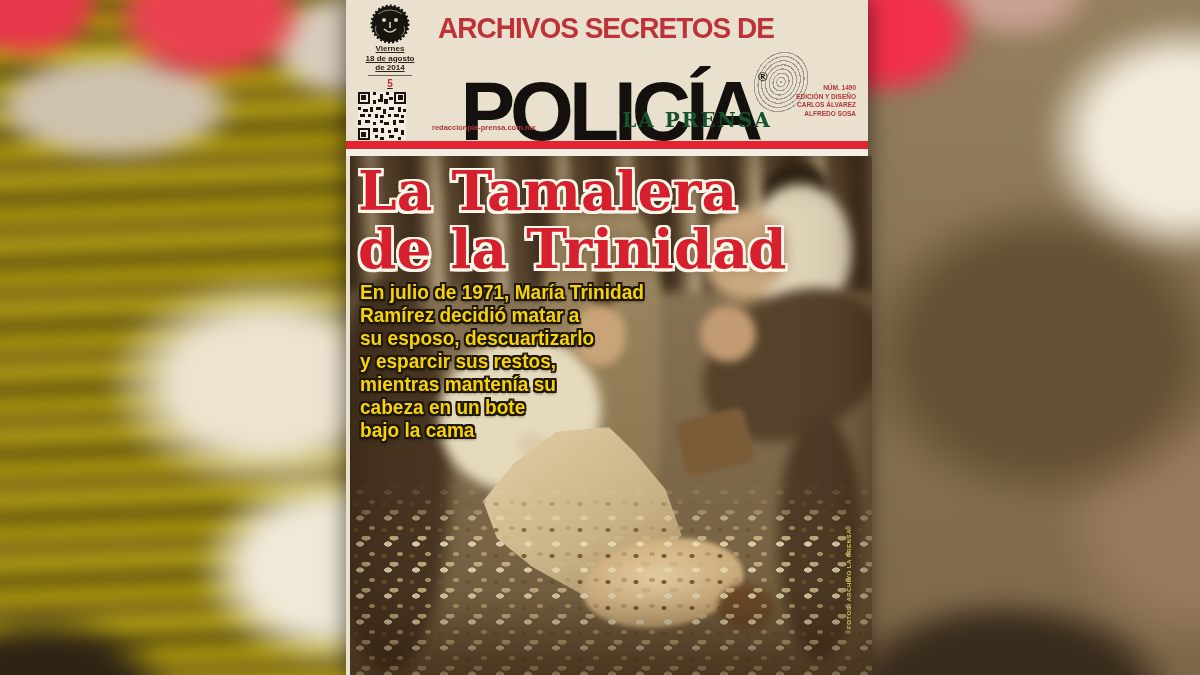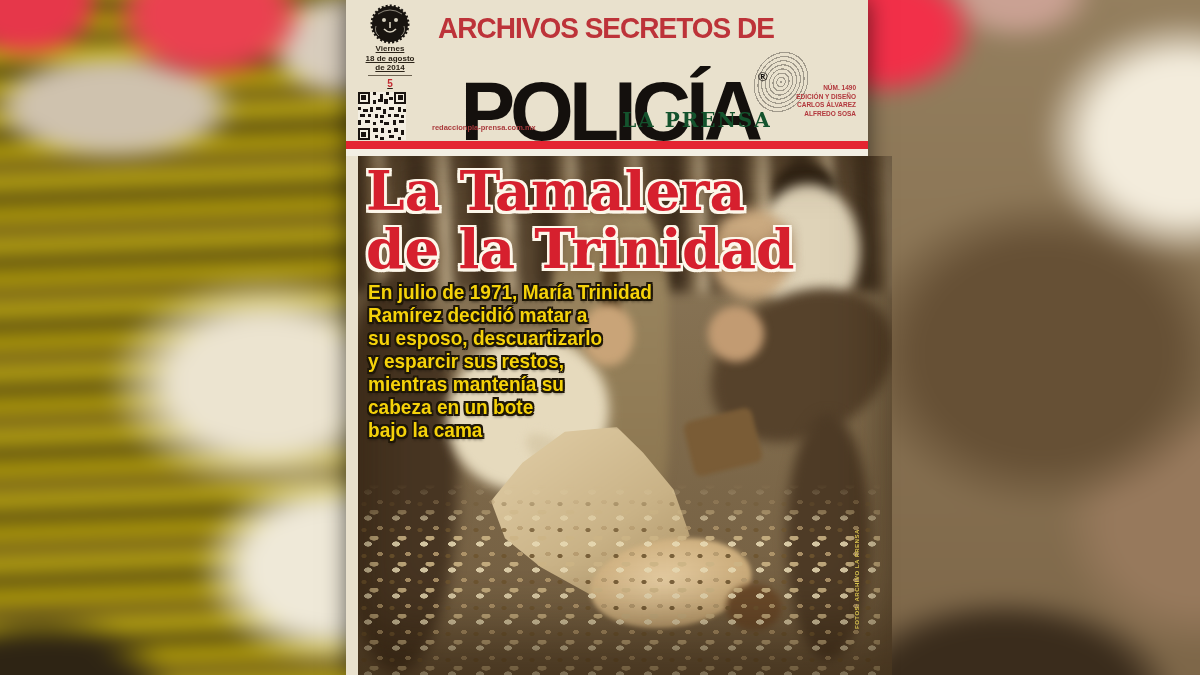--- a/index.html
+++ b/index.html
@@ -55,22 +55,22 @@
   .fingerprint{position:absolute;left:408px;top:50px;width:54px;height:64px;border-radius:50%;
       background:repeating-radial-gradient(ellipse at 50% 50%, rgba(55,50,44,.55) 0 1px, rgba(0,0,0,0) 1px 3.6px);
       transform:rotate(27deg);opacity:.75;}
   .credits{position:absolute;right:12px;top:84px;text-align:right;
            font-size:6.5px;font-weight:bold;color:#b2373c;line-height:8.5px;}
 
   .redbar{position:absolute;left:0;top:141px;width:522px;height:8px;background:#e42431;}
   .gapbar{position:absolute;left:0;top:149px;width:522px;height:7px;background:#f3efe4;}
 
   
-  .photo{position:absolute;left:12px;top:156px;width:522px;height:519px;overflow:hidden;
-         background:linear-gradient(180deg,#8d7a5e 0%,#84705090 40%,#715c3f 100%),#806b4d;padding-left:12px;}
+  .photo{position:absolute;left:4px;top:156px;width:522px;height:519px;overflow:hidden;
+         background:linear-gradient(180deg,#8d7a5e 0%,#84705090 40%,#715c3f 100%),#806b4d;}
   .blob{position:absolute;border-radius:50%;}
   .crowd-top{left:-12px;top:-14px;width:560px;height:150px;border-radius:0;filter:blur(6px);opacity:.92;
       background:repeating-linear-gradient(88deg,#3b2c1c 0 22px,#7a6548 22px 34px,#d9c7a4 34px 42px,#54422c 42px 64px);}
   .fig-pale-tr{left:398px;top:28px;width:104px;height:132px;background:#dfd3b8;filter:blur(6px);}
   .fig-head-tr{left:416px;top:6px;width:62px;height:56px;background:#2f2315;filter:blur(5px);}
   .fig-face-r{left:352px;top:52px;width:82px;height:92px;background:#caa97f;filter:blur(6px);}
   .fig-tweed{left:193px;top:52px;width:118px;height:324px;border-radius:30%;filter:blur(5px);
       background:linear-gradient(180deg,#9c8862,#8a744e);}
   .fig-tie{left:244px;top:80px;width:18px;height:122px;background:#5a4426;filter:blur(3px);}
   .fig-white{left:88px;top:182px;width:164px;height:152px;background:#e6dabd;filter:blur(6px);transform:rotate(-24deg);}

